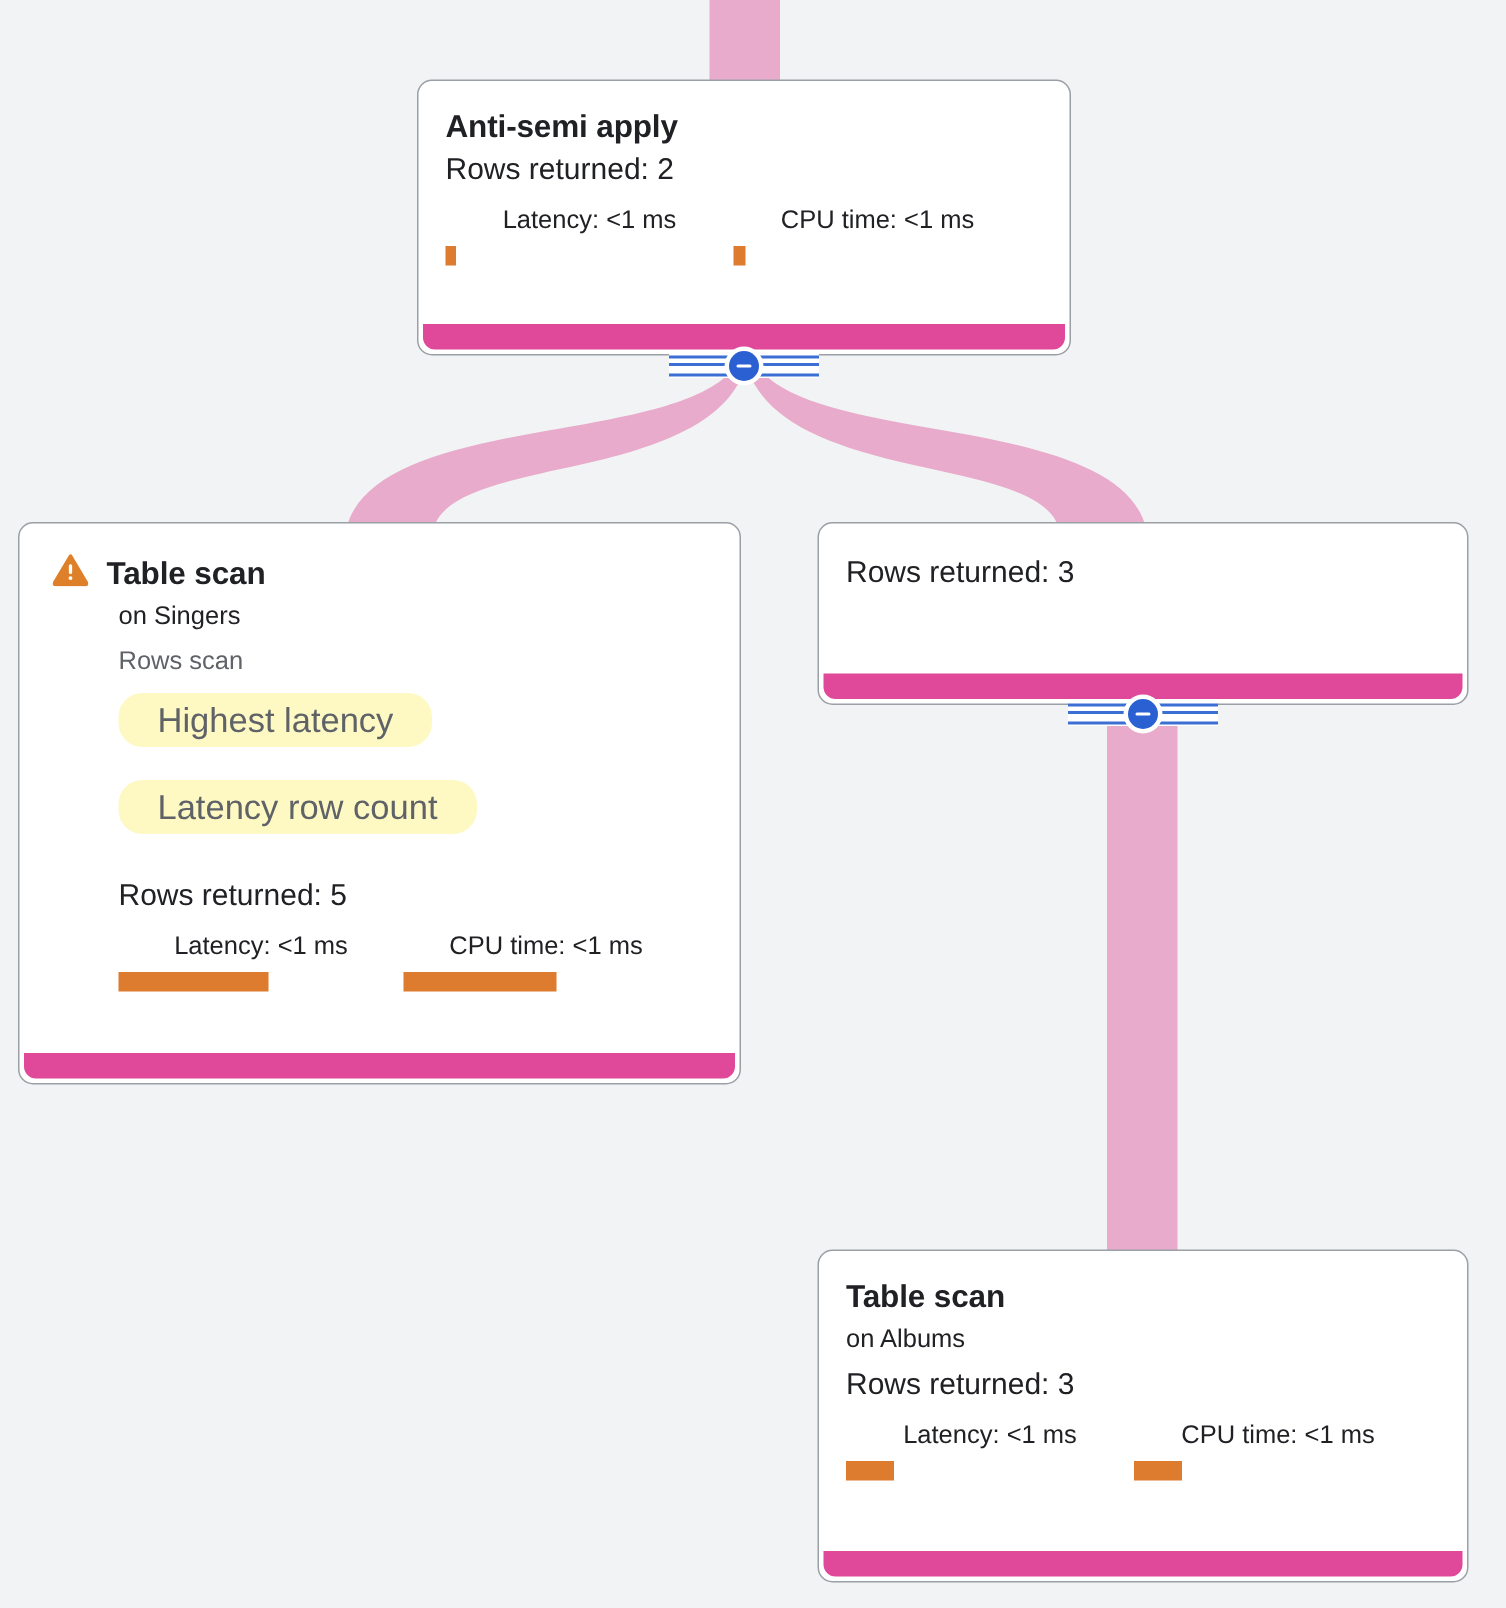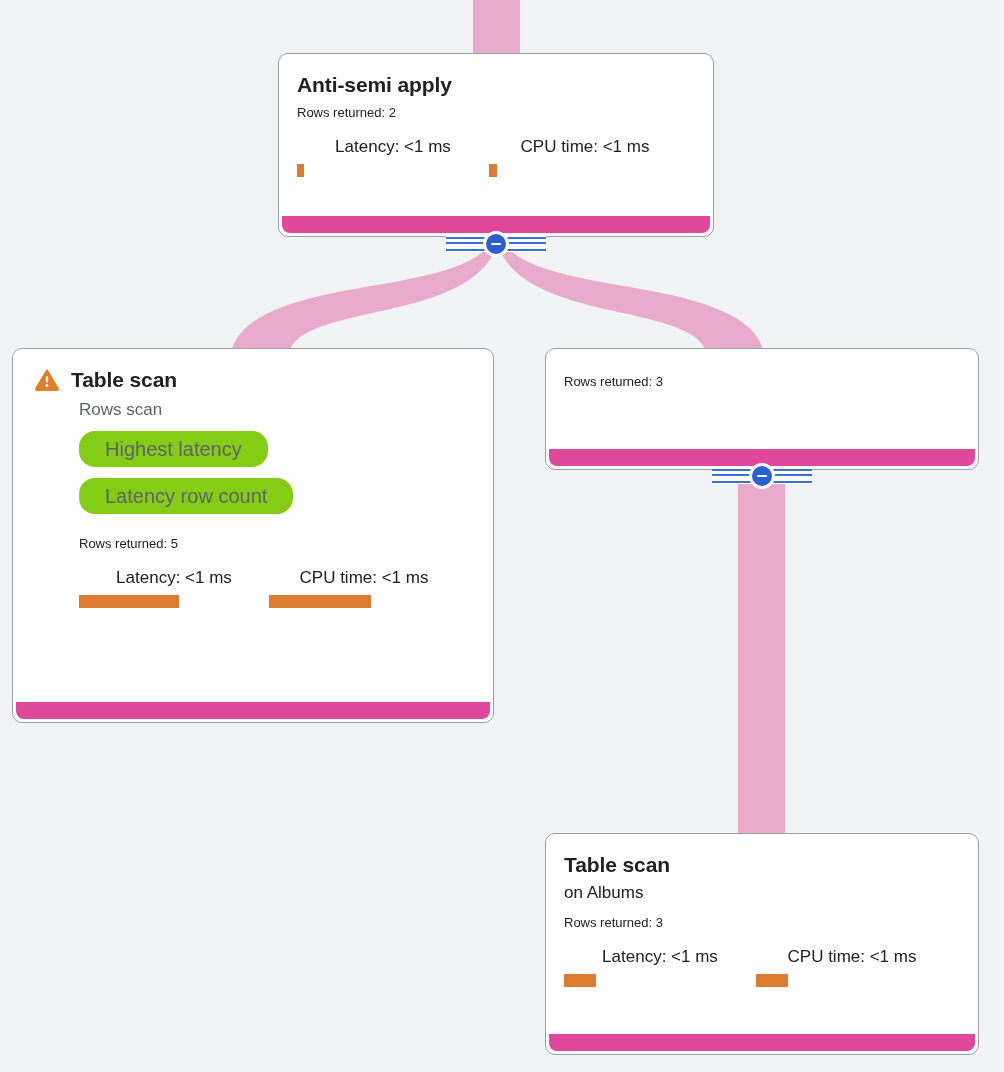--- a/index.html
+++ b/index.html
@@ -46,52 +46,52 @@
   }
   .node-title {
     font-size: 21px;
     font-weight: bold;
     color: #202124;
     line-height: 26px;
     letter-spacing: -0.1px;
   }
   .title-row {
     display: flex;
-    align-items: flex-start;
+    align-items: flex-end;
     gap: 12px;
   }
   .warn-icon {
     flex: 0 0 auto;
     margin-top: 2px;
   }
   .node-sub {
     font-size: 17px;
     color: #202124;
     line-height: 30px;
   }
   .node-sub.muted {
     color: #5f6368;
   }
   .node-rows {
-    font-size: 13px;
+    font-size: 20px;
     color: #202124;
     line-height: 30px;
   }
   .chips {
     margin: 6px 0 4px 0;
   }
   .chip {
     display: inline-block;
-    background: #84cc16;
+    background: #fef9c3;
     color: #5f6368;
     border-radius: 16px;
-    font-size: 20px;
+    font-size: 23px;
     line-height: 20px;
     padding: 8px 26px;
-    margin-bottom: 11px;
+    margin-bottom: 22px;
   }
   .metrics {
     display: flex;
     margin-top: 8px;
   }
   .metric {
     box-sizing: border-box;
     text-align: center;
   }
   .metric-label {
@@ -236,20 +236,21 @@
         <span class="warn-icon">
           <svg width="24" height="22" viewBox="0 0 24 22" xmlns="http://www.w3.org/2000/svg">
             <path d="M12 1.6 L22.6 19.4 Q23.3 20.8 21.8 20.8 L2.2 20.8 Q0.7 20.8 1.4 19.4 Z" fill="#de8029" stroke="#de8029" stroke-width="2.2" stroke-linejoin="round"></path>
             <rect x="10.9" y="7.2" width="2.2" height="6.4" rx="1" fill="#ffffff"></rect>
             <circle cx="12" cy="16.4" r="1.3" fill="#ffffff"></circle>
           </svg>
         </span>
         <div class="node-title">Table scan</div>
       </div>
       <div style="padding-left:44px;">
+        <div class="node-sub">on Singers</div>
         <div class="node-sub muted">Rows scan</div>
         <div class="chips">
           <div><span class="chip">Highest latency</span></div>
           <div><span class="chip">Latency row count</span></div>
         </div>
         <div class="node-rows">Rows returned: 5</div>
         <div class="metrics">
           <div class="metric" style="width:190px;">
             <div class="metric-label">Latency: &lt;1 ms</div>
             <div class="metric-bar" style="width:100px;"></div>

